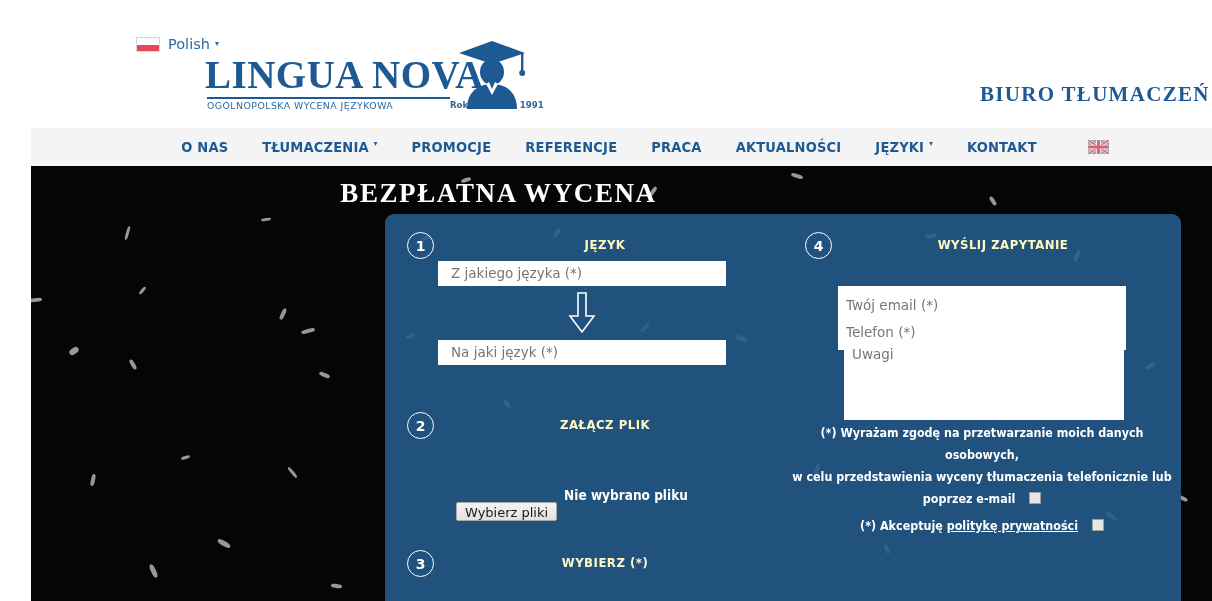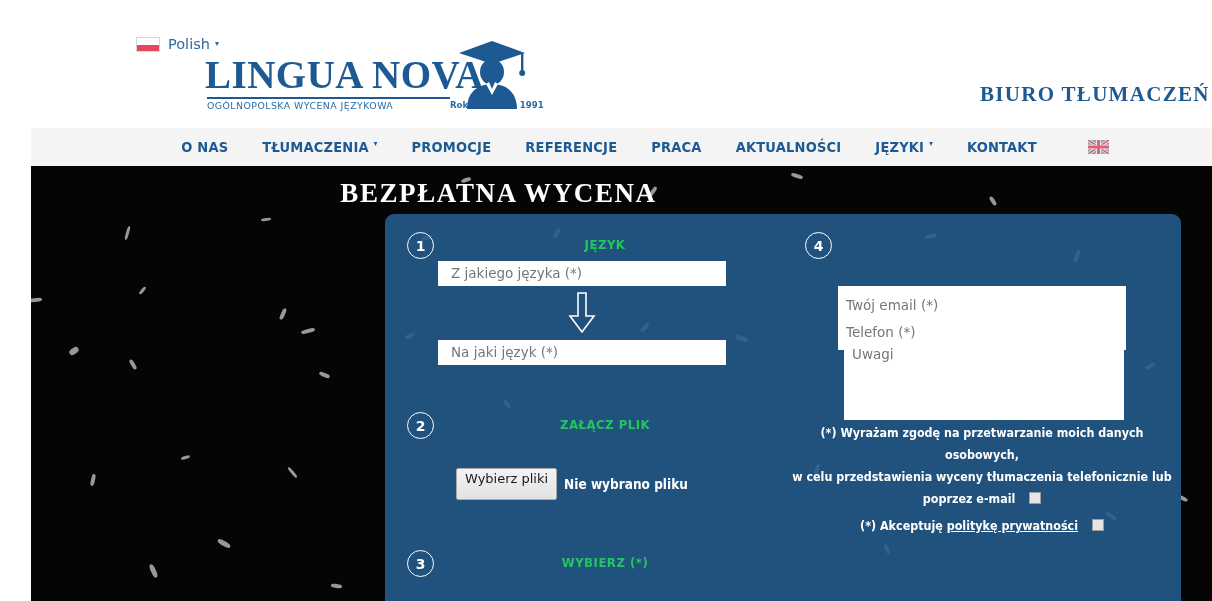--- a/index.html
+++ b/index.html
@@ -245,21 +245,21 @@
     align-items: center;
     justify-content: center;
     box-sizing: border-box;
   }
   .step-title {
     position: absolute;
     left: 60px;
     top: 5px;
     width: 320px;
     text-align: center;
-    color: #22c55e;
+    color: #fef9c3;
     font-family: "DejaVu Sans Condensed", "Liberation Sans Narrow", "Liberation Sans", sans-serif;
     font-size: 13px;
     font-weight: 700;
     letter-spacing: 0.5px;
   }
 
   .txt-input {
     display: block;
     background: #ffffff;
     border: 0;
@@ -299,22 +299,23 @@
     align-items: center;
     gap: 7px;
   }
   #file-button {
     background: linear-gradient(to bottom, #f3f3f3, #e2e2e2);
     border: 1px solid #a9a9a9;
     border-radius: 2px;
     color: #1a1a1a;
     font-family: "DejaVu Sans", sans-serif;
     font-size: 13px;
-    padding: 2px 8px 13px;
+    padding: 2px 8px 0;
     cursor: pointer;
+    margin-top: 34px;
   }
   #file-status {
     color: #ffffff;
     font-family: "DejaVu Sans Condensed", "Liberation Sans Narrow", "Liberation Sans", sans-serif;
     font-size: 13.5px;
     font-weight: 700;
     white-space: nowrap;
   }
 
   #inp-email, #inp-phone {
@@ -523,20 +524,21 @@
         <div class="step-num">3</div>
         <div class="step-title">WYBIERZ (*)</div>
       </div>
 
     </div>
 
     <div class="col" id="col-right">
 
       <div class="step-head" style="position:absolute; left:0; top:18px; width:398px;">
         <div class="step-num">4</div>
+        <div class="step-title">WYŚLIJ ZAPYTANIE</div>
       </div>
 
       <input id="inp-email" class="txt-input" type="text" placeholder="Twój email (*)" style="">
 
       <input id="inp-phone" class="txt-input" type="text" placeholder="Telefon (*)" style="">
 
       <textarea id="inp-notes" placeholder="Uwagi" style=""></textarea>
 
       <div id="consent-block">
         <div>(*) Wyrażam zgodę na przetwarzanie moich danych osobowych,</div>

